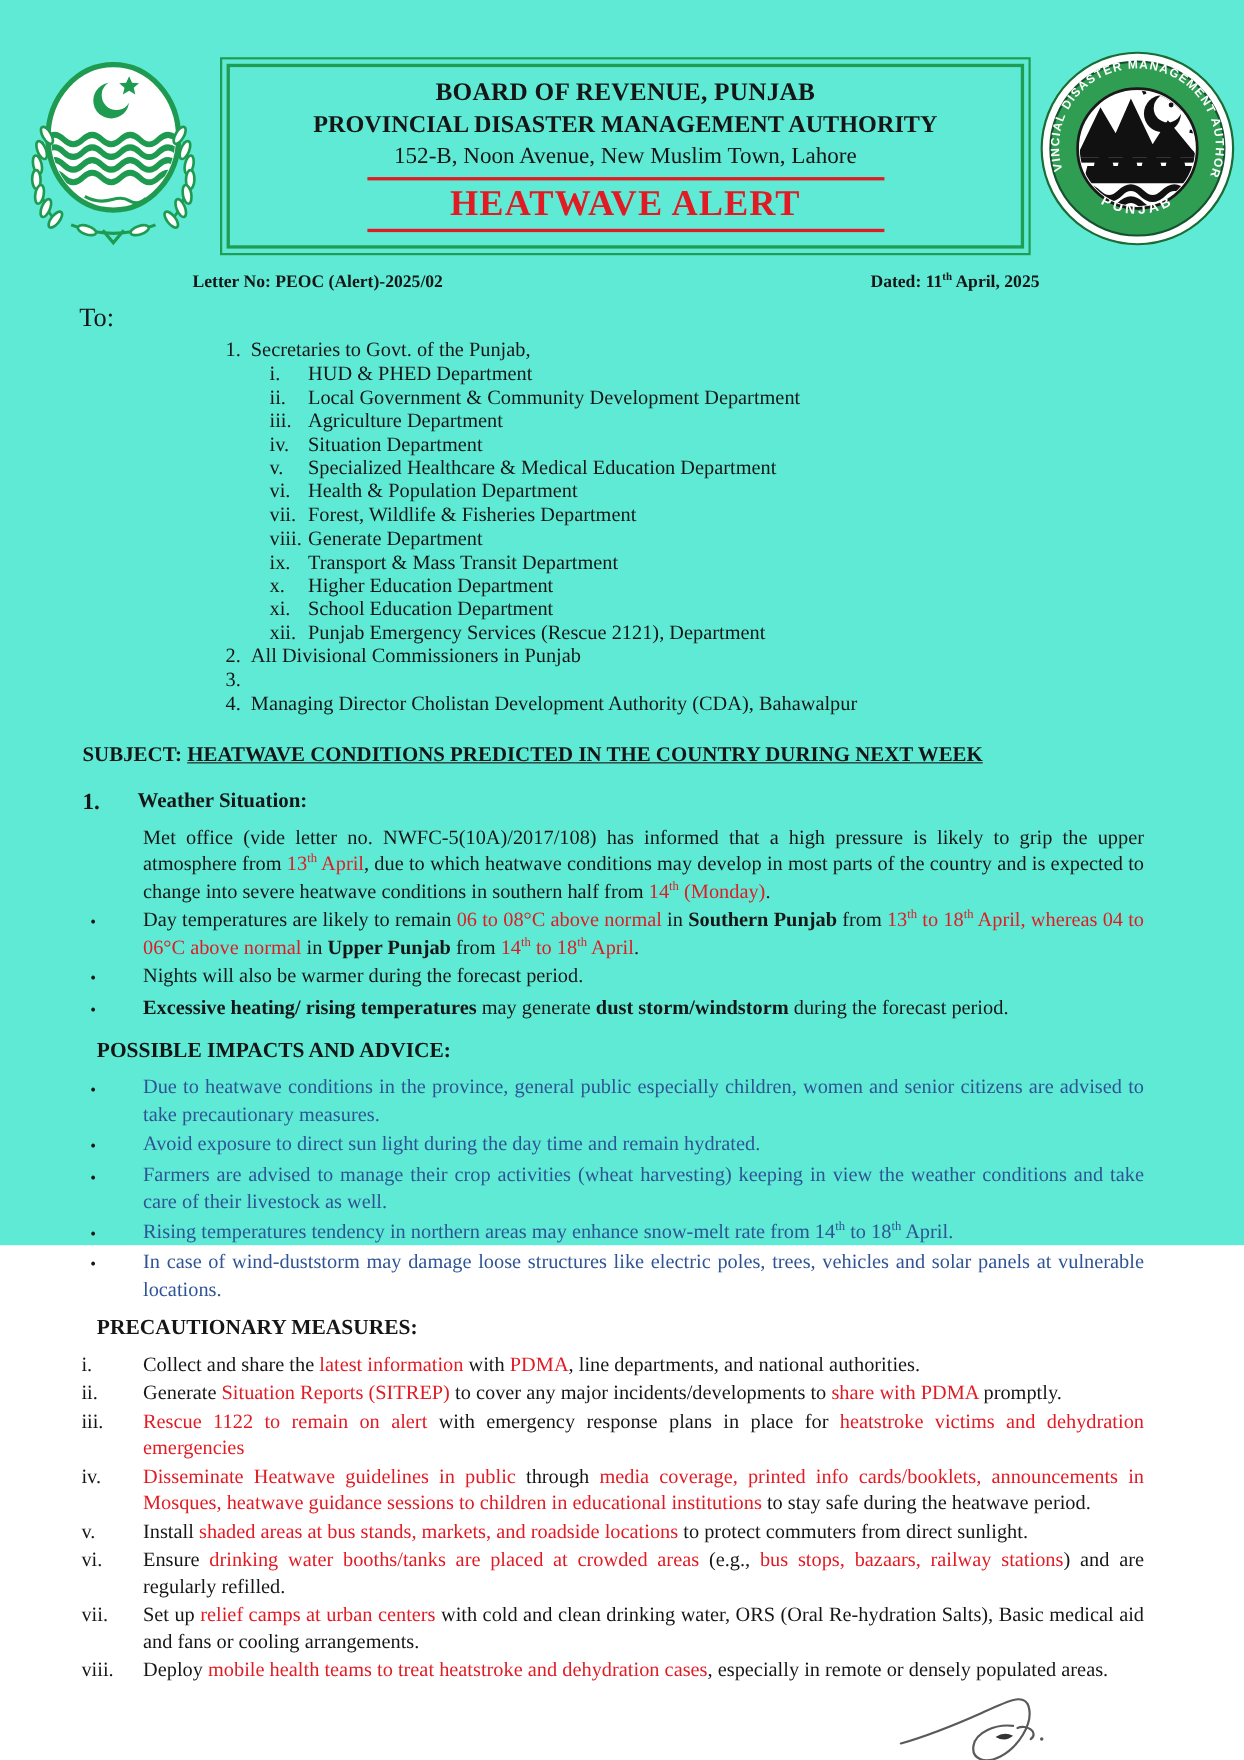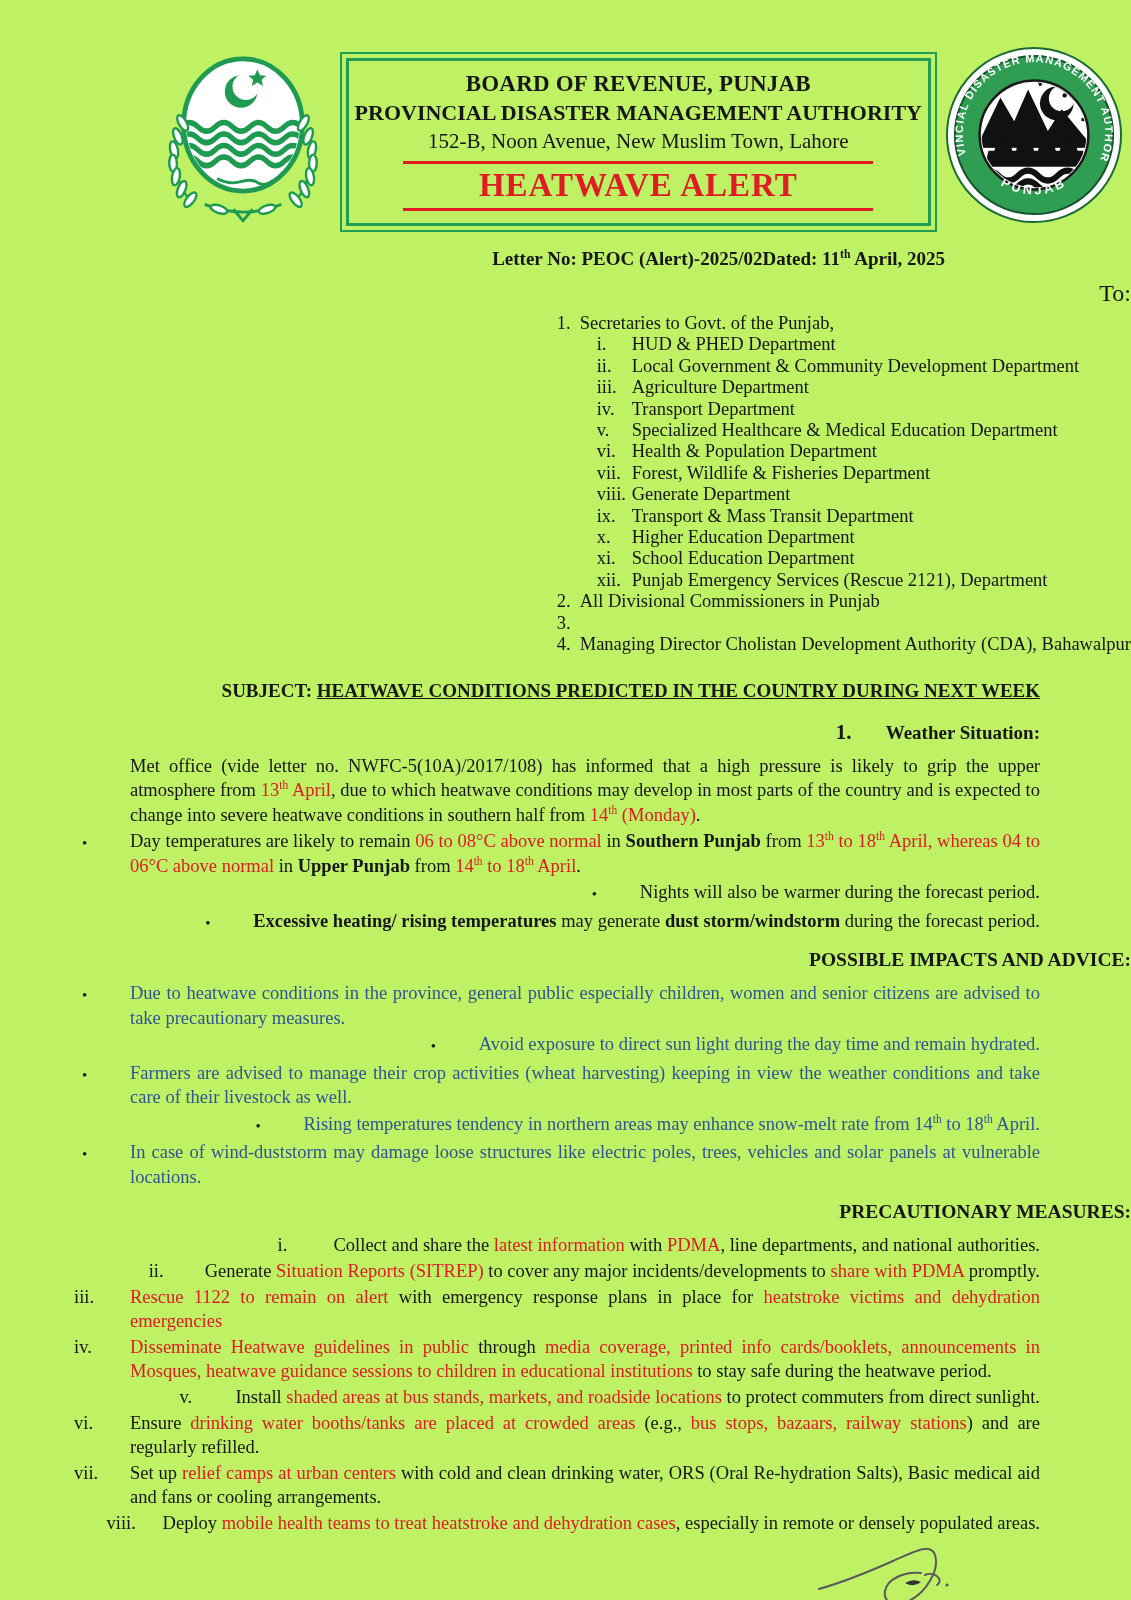--- a/index.html
+++ b/index.html
@@ -6,46 +6,46 @@
     --red:#e01b24;
     --blue:#2f5496;
     --green:#1f9d55;
     --footer-green:#5a8a3c;
     --ink:#161616;
   }
   *{box-sizing:border-box;margin:0;padding:0}
   html,body{background:#fff}
   body{width:1131px;height:1600px;overflow:hidden}
   .page{
-    width:1131px;height:1600px;position:relative;background:#bef264;color:var(--ink);
+    width:1131px;height:1132px;position:relative;background:#5eead4;color:var(--ink);
     font-family:"Liberation Serif","DejaVu Serif",serif;
-    display:flex;flex-direction:column;align-items:flex-end;
+    display:flex;flex-direction:column;
   }
   
   .hdr{display:flex;align-items:flex-start;padding:46px 6px 0 12px;gap:6px}
   .logo{flex:0 0 182px;display:flex;justify-content:center}
   .hdr-box{flex:1;border:2px solid var(--green);padding:4px;margin-top:6px}
   .hdr-box-inner{border:3px solid var(--green);text-align:center;padding:10px 6px 12px}
   .h1{font-weight:700;font-size:23px;letter-spacing:.2px}
   .h2{font-weight:700;font-size:22px;margin-top:3px}
   .h3{font-size:21px;margin-top:3px}
   .red-rule{width:470px;height:3px;background:var(--red);margin:7px auto 0}
   .alert-title{color:var(--red);font-weight:700;font-size:33px;letter-spacing:1px;margin-top:3px}
   .red-rule.below{margin-top:4px}
   
-  .meta{display:flex;justify-content:space-between;padding:16px 186px 0 175px;font-size:19px}
+  .meta{display:flex;justify-content:space-between;padding:16px 186px 0 175px;font-size:16px}
   
   .to{padding-left:72px;margin-top:10px;font-size:24px}
   .recipients{padding-left:205px;font-size:18.5px;line-height:21.4px;margin-top:6px}
   .r-row{display:flex}
   .r-num{flex:0 0 23px}
   .r-sub{margin-left:40px}
   .r-sub .r-num{flex:0 0 35px}
   
-  .subject{padding:24px 91px 0 51px;font-size:19px;font-weight:700}
+  .subject{padding:24px 91px 0 75px;font-size:19px;font-weight:700}
   .subj-text{text-decoration:underline}
   
   .sec1{display:flex;padding:18px 91px 0 75px;font-weight:700}
   .sec-num{flex:0 0 50px;font-size:21px}
   .sec-title{font-size:19px;padding-top:2px}
   .para{margin:9px 91px 0 130px;text-align:justify;font-size:18.5px;line-height:24.5px}
   .li{display:flex;padding:0 91px 0 72px;font-size:18.5px;line-height:24.5px;margin-top:2px}
   .li .mark{flex:0 0 58px;padding-left:10px;font-size:15px;padding-top:2px}
   .li .txt{flex:1;text-align:justify}
   .sect-head{padding-left:88px;font-size:19.5px;font-weight:700}
@@ -179,21 +179,21 @@
     <div class="r-row r-sub">
         <span class="r-num">ii.</span>
         <span>Local Government &amp; Community Development Department</span>
       </div>
     <div class="r-row r-sub">
         <span class="r-num">iii.</span>
         <span>Agriculture Department</span>
       </div>
     <div class="r-row r-sub">
         <span class="r-num">iv.</span>
-        <span>Transport Department</span>
+        <span>Situation Department</span>
       </div>
     <div class="r-row r-sub">
         <span class="r-num">v.</span>
         <span>Specialized Healthcare &amp; Medical Education Department</span>
       </div>
     <div class="r-row r-sub">
         <span class="r-num">vi.</span>
         <span>Health &amp; Population Department</span>
       </div>
     <div class="r-row r-sub">

